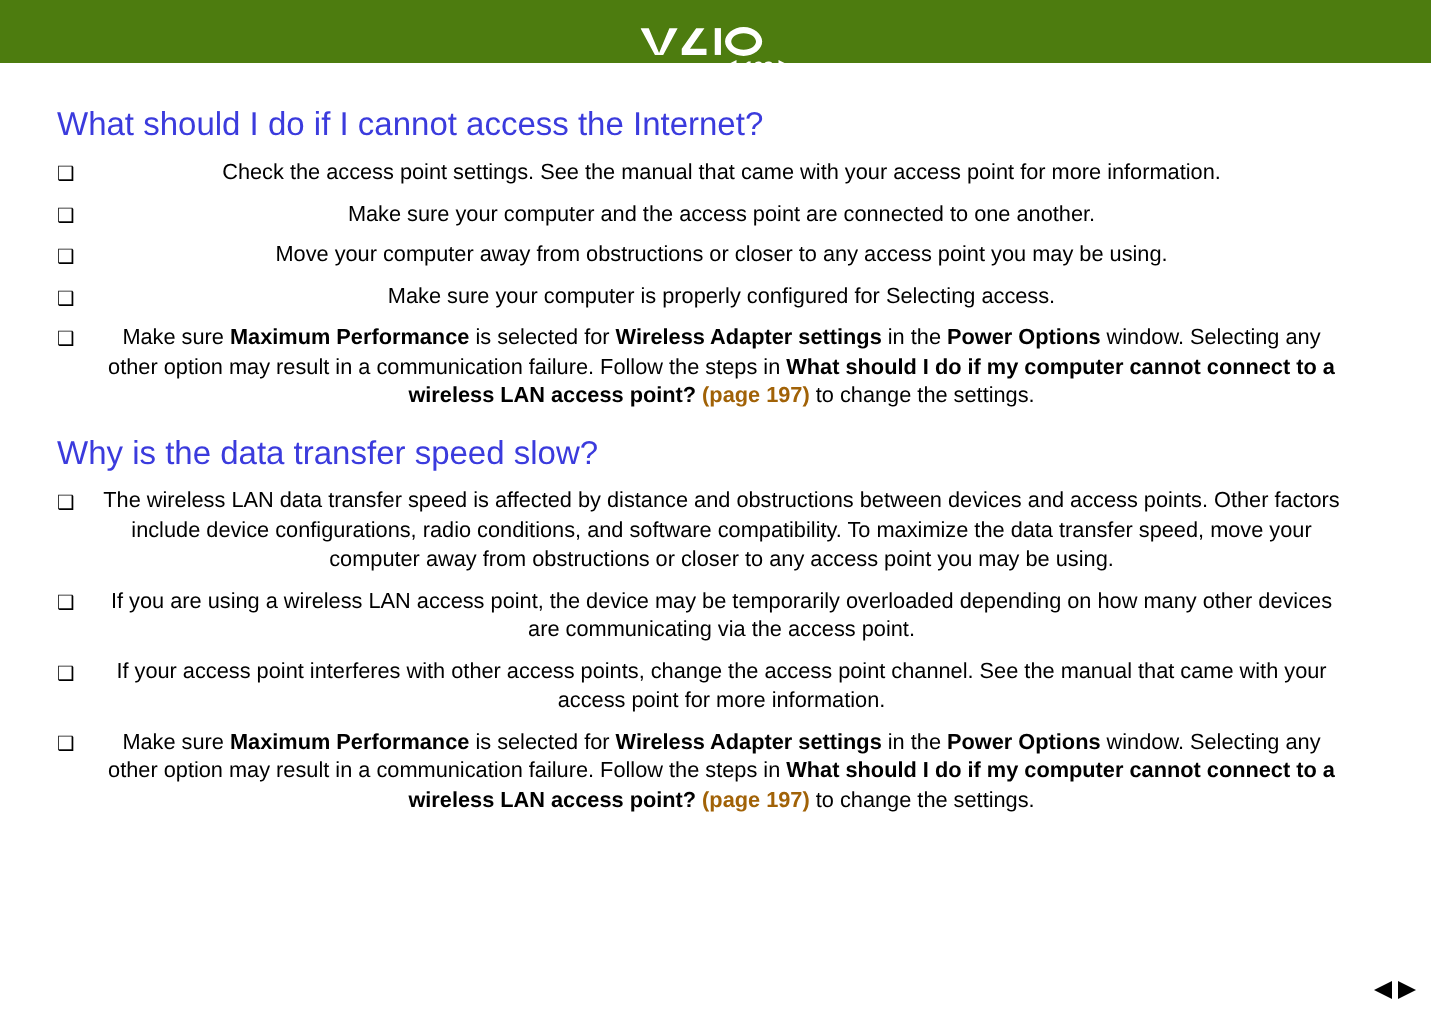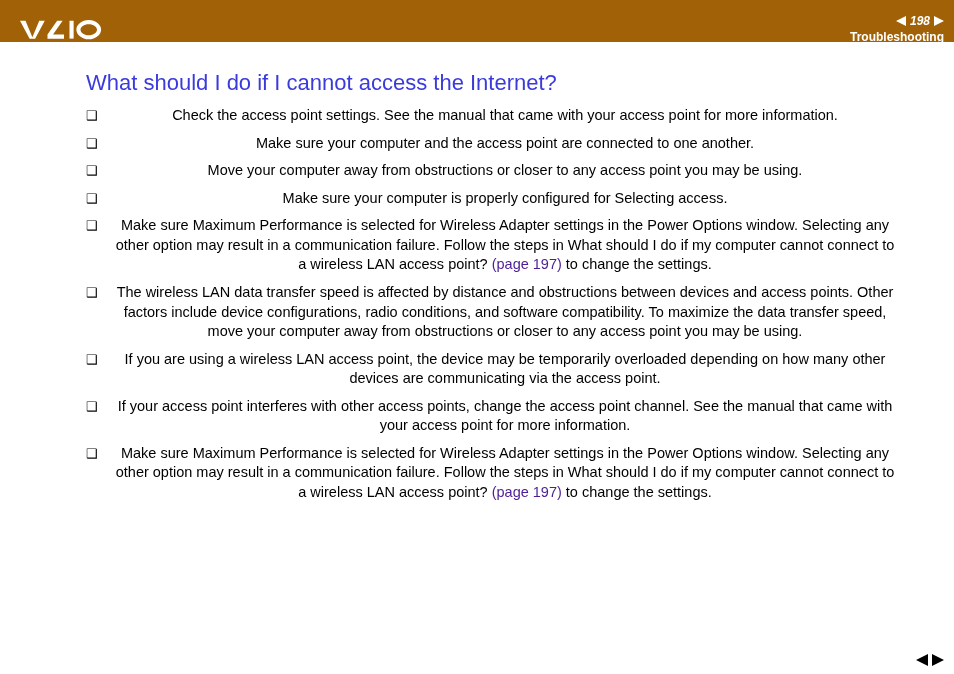--- a/index.html
+++ b/index.html
@@ -4,27 +4,28 @@
   <style>
     * { margin: 0; padding: 0; box-sizing: border-box; }
     body {
       font-family: Arial, Helvetica, sans-serif;
       width: 954px;
       height: 674px;
       background: #fff;
       position: relative;
     }
     .header {
-      background: #a16207;
+      background: #4d7c0f;
       color: #fff;
       height: 42px;
       display: flex;
       align-items: center;
       justify-content: space-between;
       padding: 16px 10px 0 20px;
+      flex-direction: column;
     }
     .logo {
       display: flex;
       align-items: center;
       height: 100%;
     }
     .logo svg { height: 22px; }
     .header-right {
       text-align: right;
       display: flex;
@@ -46,21 +47,20 @@
       border-bottom: 5px solid transparent;
     }
     .pager-prev { border-right: 10px solid #fff; }
     .pager-next { border-left: 10px solid #fff; }
     .section-label {
       font-size: 12px;
       font-weight: bold;
     }
     .content {
       padding: 28px 58px 0 38px;
-      margin-left: 48px;
     }
     .heading {
       color: #3b3bdd;
       font-size: 22px;
       font-weight: normal;
       margin-bottom: 10px;
       margin-top: 14px;
     }
     .heading:first-child { margin-top: 0; }
     .list {
@@ -74,22 +74,22 @@
       font-size: 14.5px;
       line-height: 1.35;
       color: #000;
     }
     .bullet {
       flex: 0 0 28px;
       font-size: 13px;
       padding-top: 1px;
     }
     .li-text { flex: 1; text-align: center; }
-    .bold { font-weight: normal; }
-    .link { color: #4c1d95; font-weight: normal; }
+    .bold { font-weight: bold; }
+    .link { color: #a16207; font-weight: bold; }
     .nav-corner {
       position: absolute;
       bottom: 8px;
       right: 10px;
       display: flex;
       gap: 4px;
     }
     .nav-corner .corner-arrow {
       width: 0; height: 0;
       border-top: 6px solid transparent;
@@ -137,20 +137,21 @@
       </li>
       <li>
         <span class="bullet">❑</span>
         <span class="li-text"><span>Make sure your computer is properly configured for Selecting access.</span></span>
       </li>
       <li>
         <span class="bullet">❑</span>
         <span class="li-text"><span>Make sure </span><span class="bold">Maximum Performance</span><span> is selected for </span><span class="bold">Wireless Adapter settings</span><span> in the </span><span class="bold">Power Options</span><span> window. Selecting any other option may result in a communication failure. Follow the steps in </span><span class="bold">What should I do if my computer cannot connect to a wireless LAN access point? </span><span class="link">(page 197)</span><span> to change the settings.</span></span>
       </li>
     </ul>
+    <div class="heading">Why is the data transfer speed slow?</div>
     <ul class="list">
       <li>
         <span class="bullet">❑</span>
         <span class="li-text"><span>The wireless LAN data transfer speed is affected by distance and obstructions between devices and access points. Other factors include device configurations, radio conditions, and software compatibility. To maximize the data transfer speed, move your computer away from obstructions or closer to any access point you may be using.</span></span>
       </li>
       <li>
         <span class="bullet">❑</span>
         <span class="li-text"><span>If you are using a wireless LAN access point, the device may be temporarily overloaded depending on how many other devices are communicating via the access point.</span></span>
       </li>
       <li>

